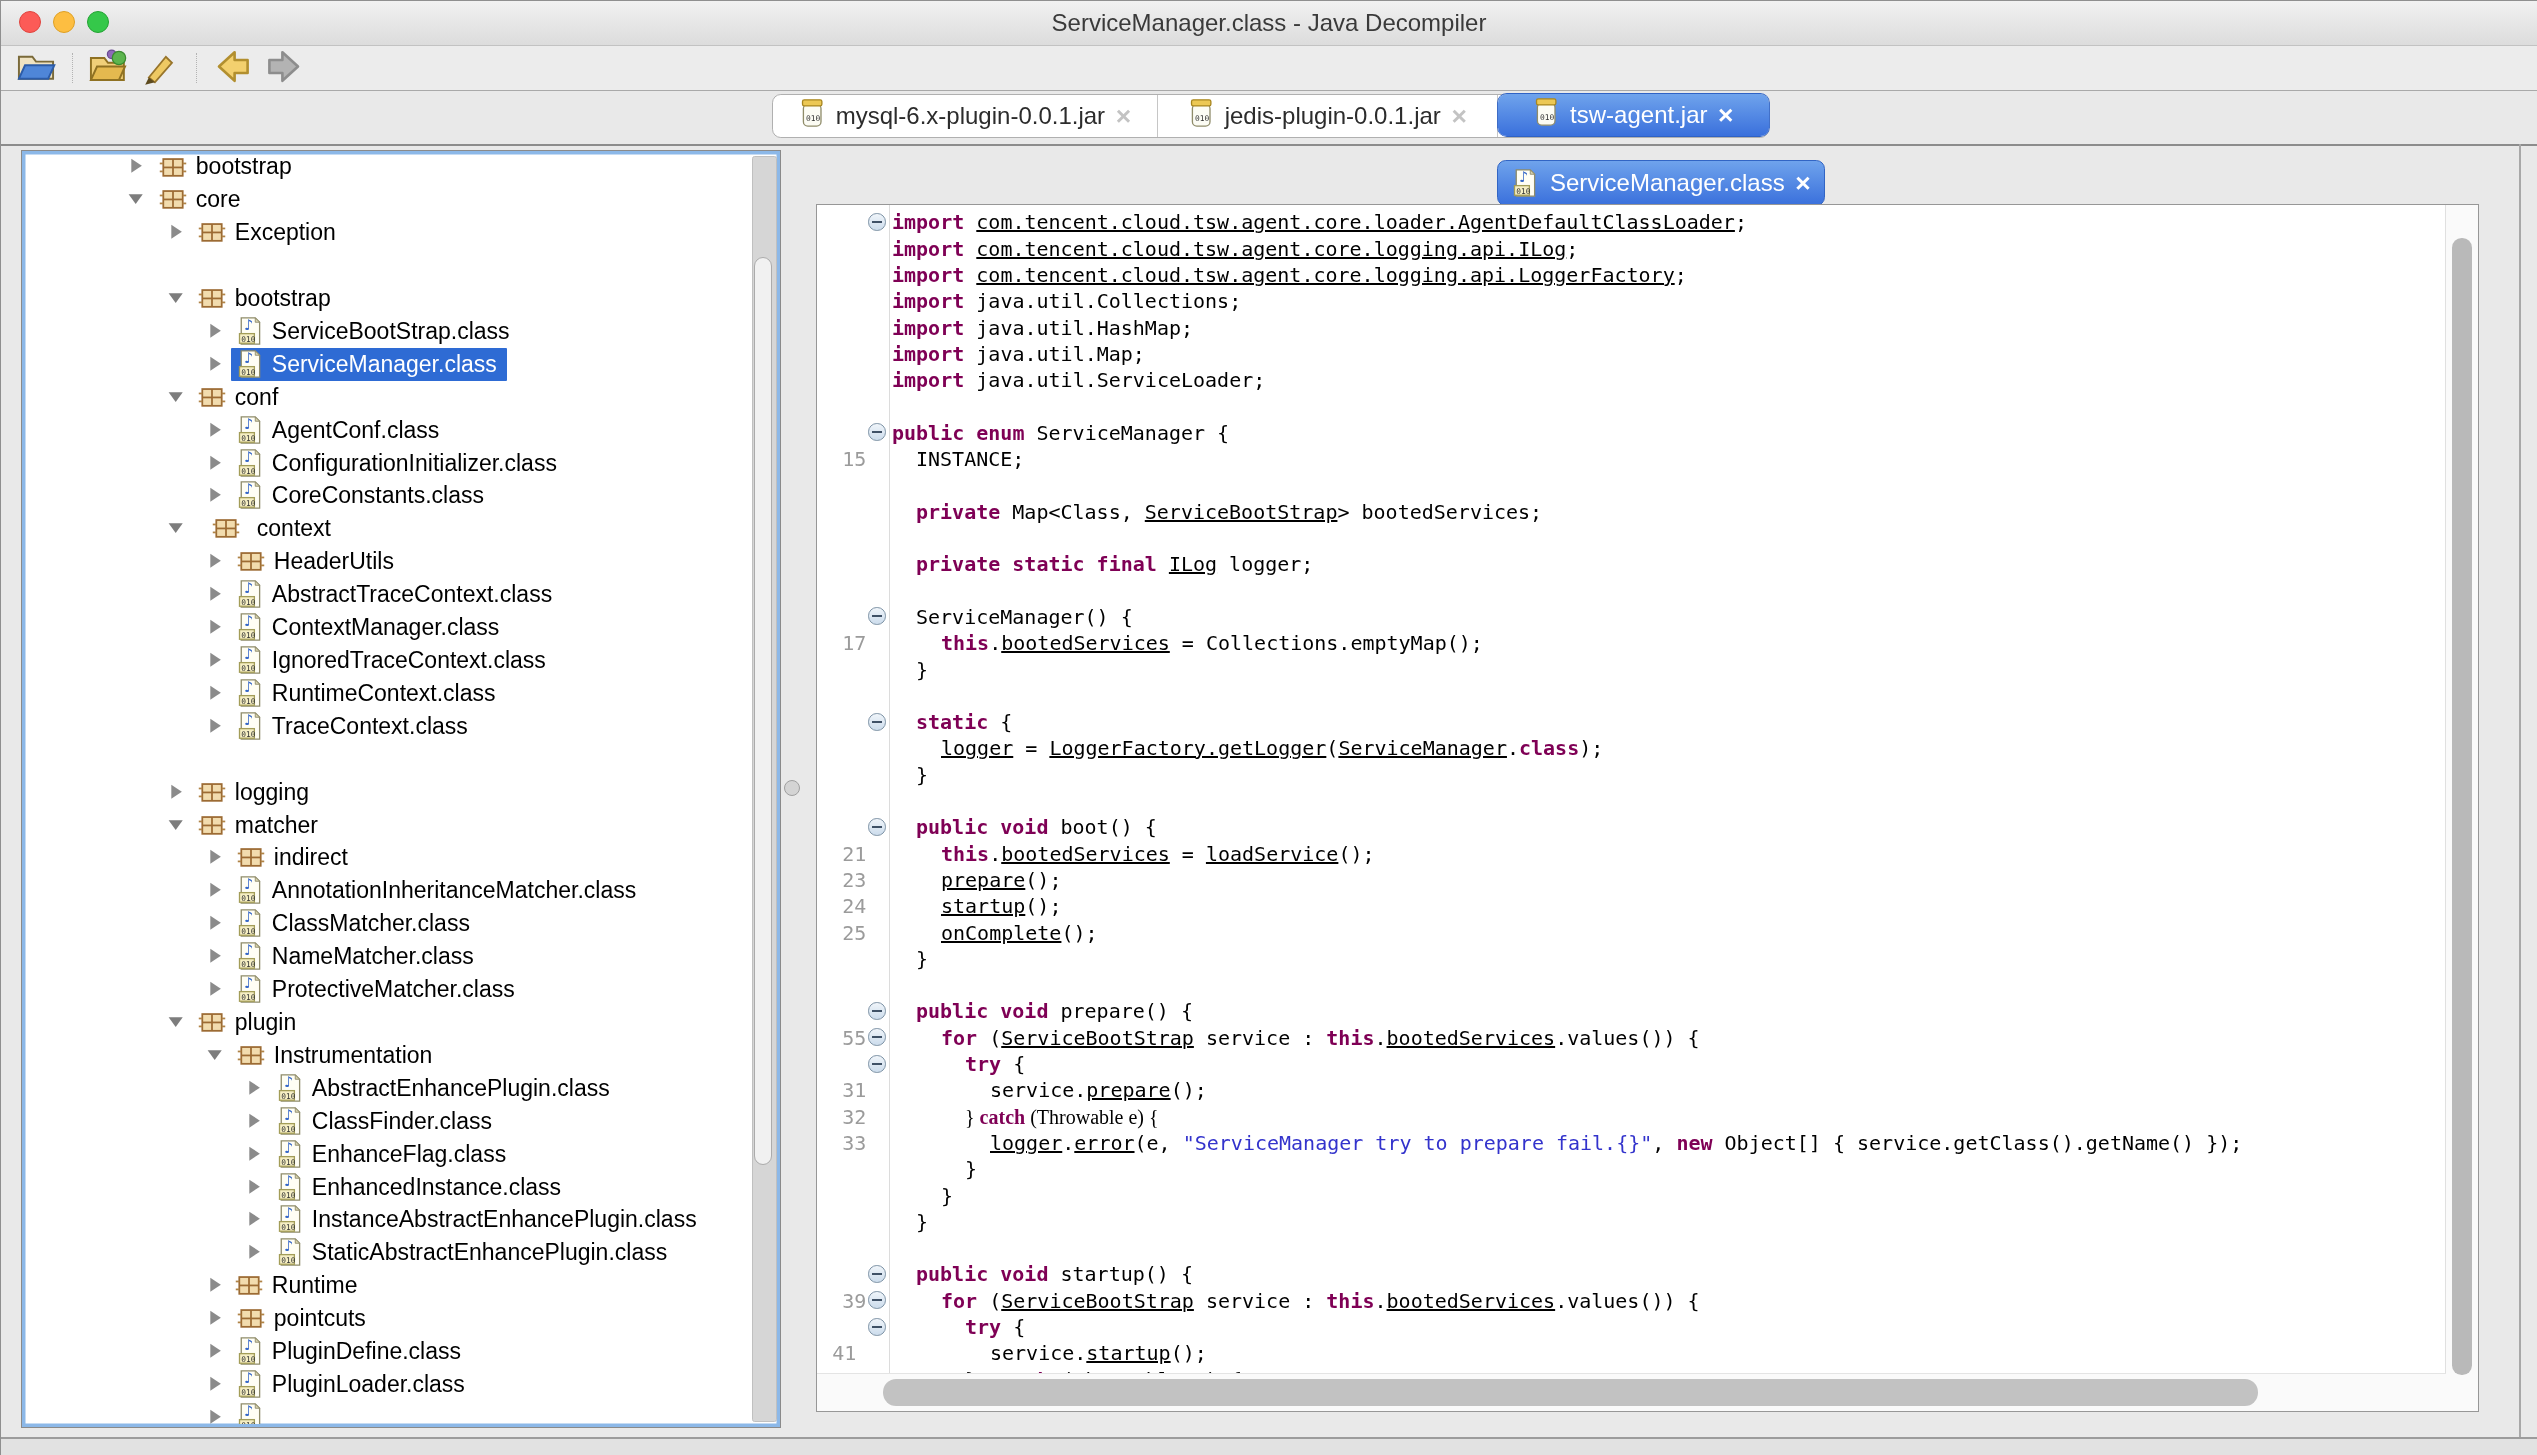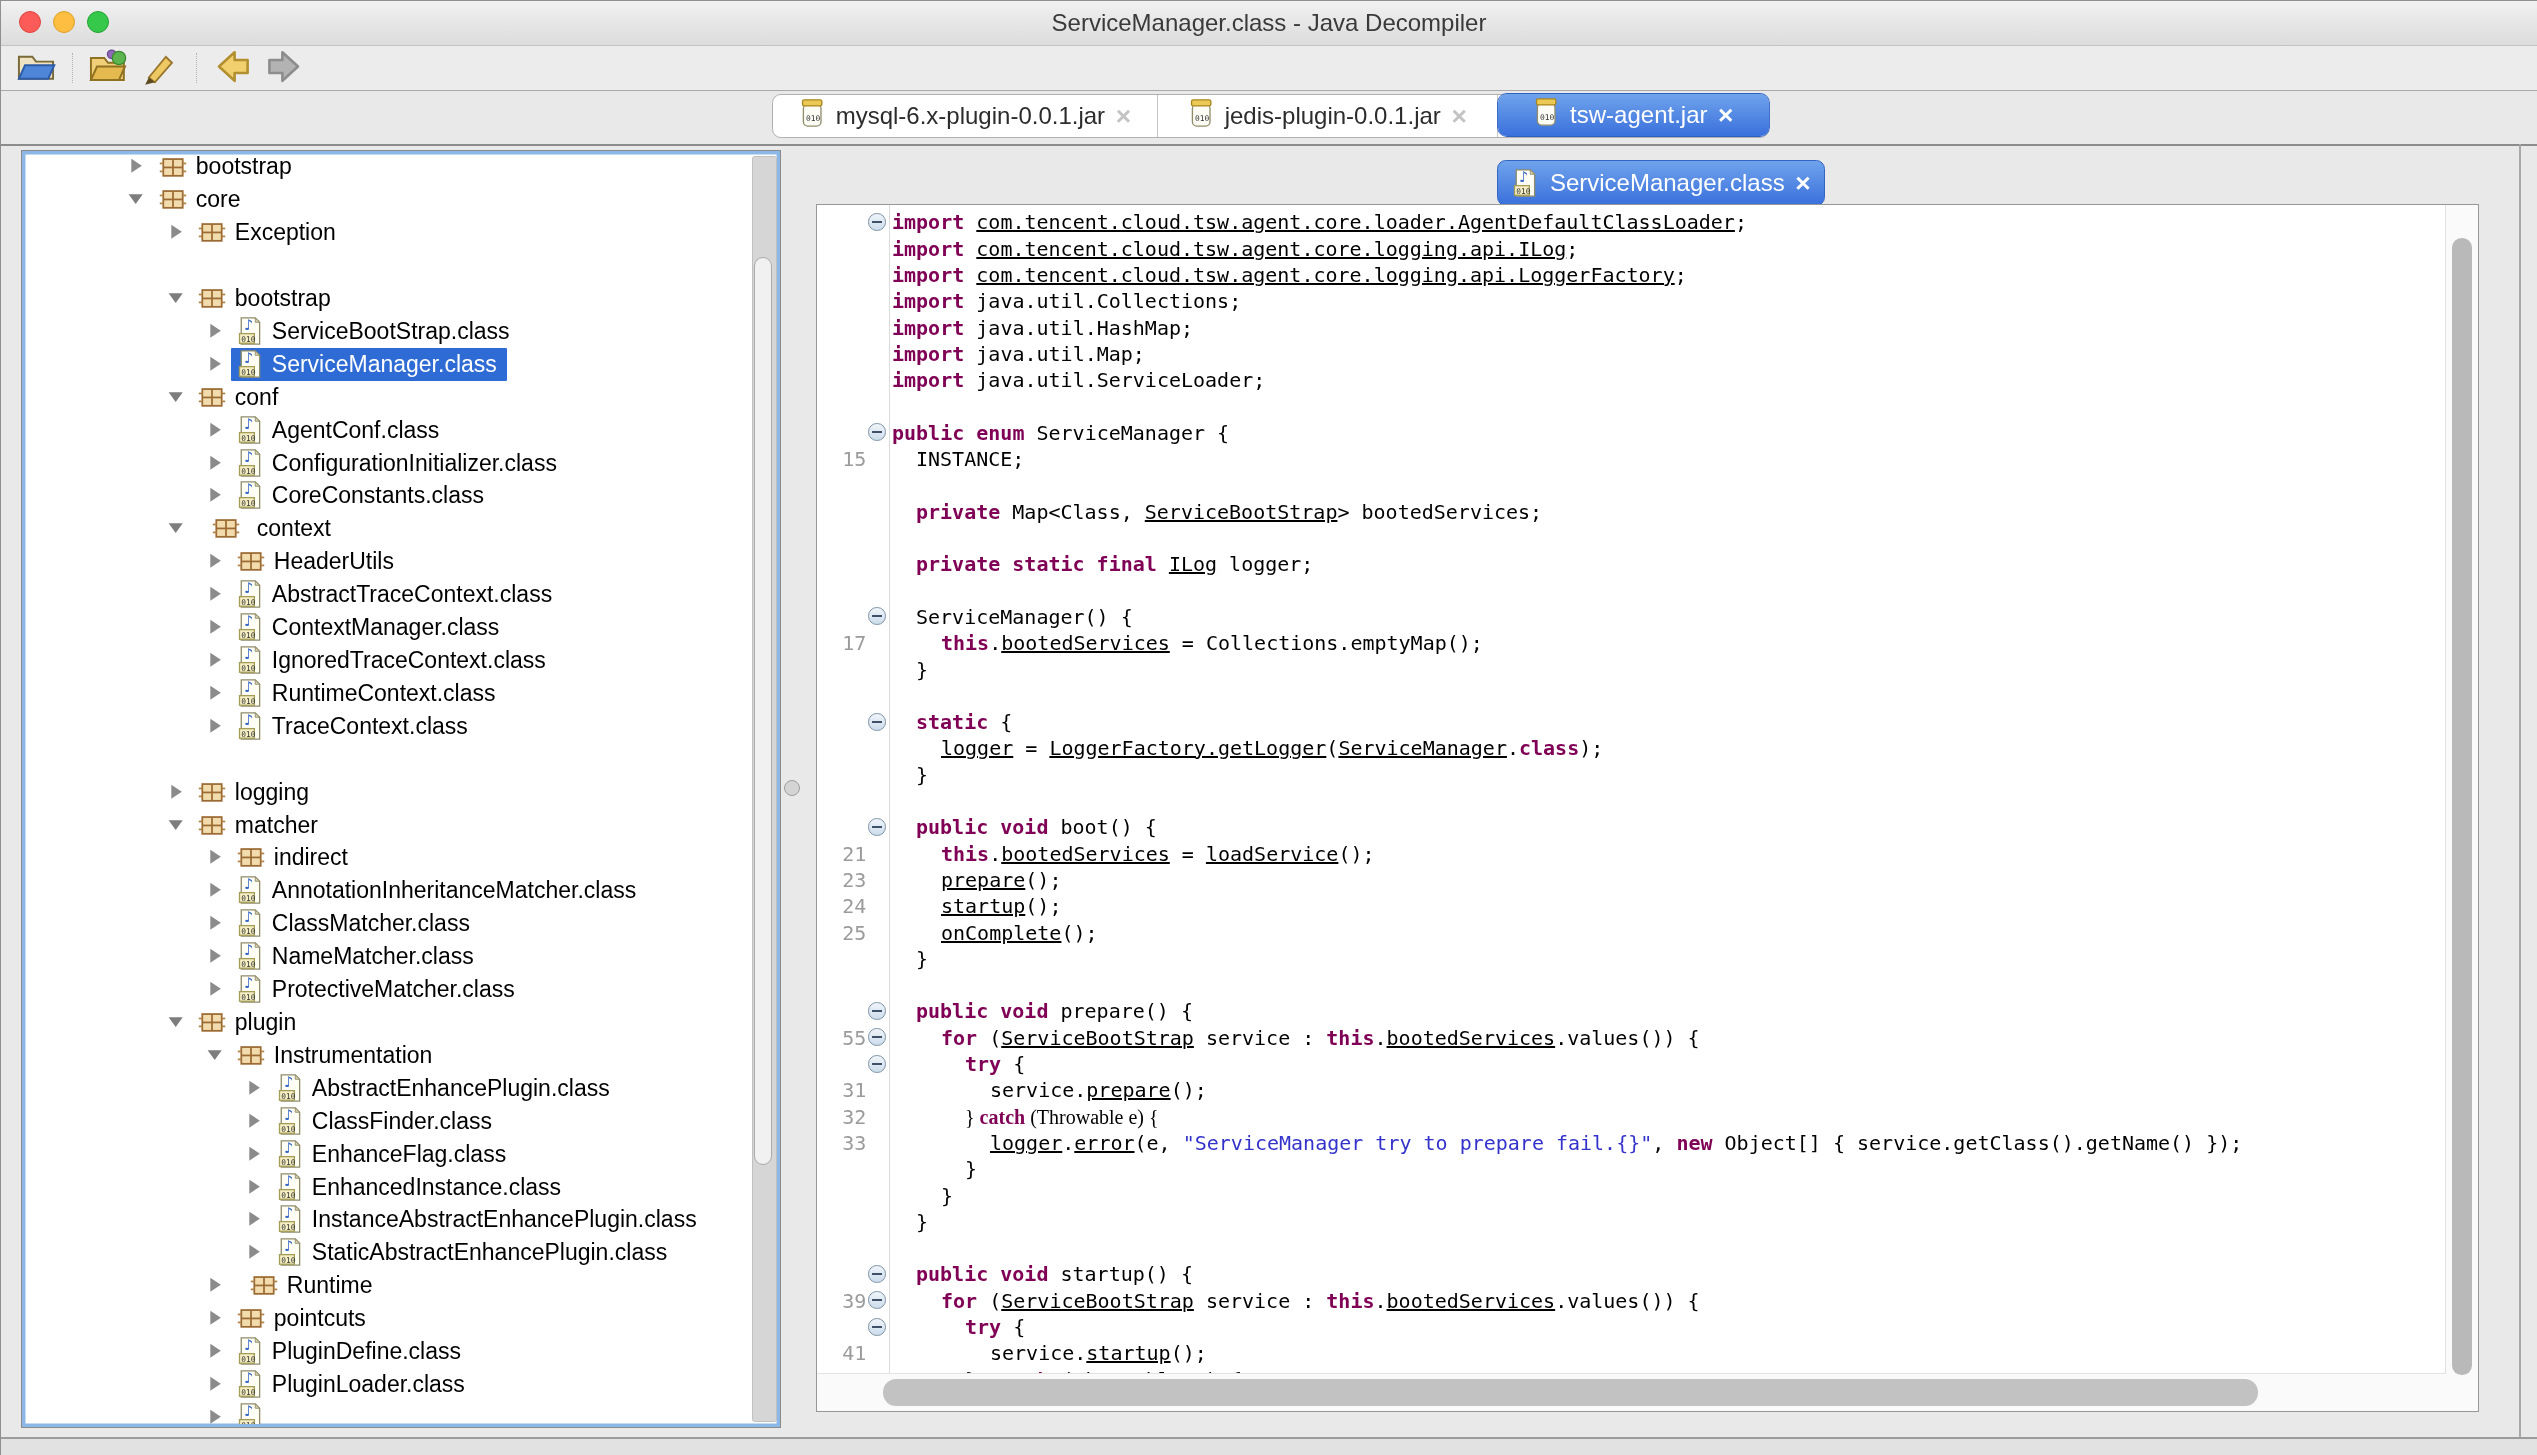--- a/index.html
+++ b/index.html
@@ -731,21 +731,21 @@
               <text x="6" y="30" font-size="9" font-family="DejaVu Sans Mono" fill="#333">010</text>
             </svg>
           </span>
           <span class="tlabel">StaticAbstractEnhancePlugin.class</span>
         </span>
       </div>
       <div class="trow" style="top: 1116px;">
         <span class="tarrow" style="left: 179px;"><svg width="19.4" height="19.4" viewBox="0 0 22 22">
             <polygon points="6,3 18,11 6,19" fill="#8b8b8b"></polygon>
           </svg></span>
-        <span class="titem" style="left: 218px; justify-content: center;">
+        <span class="titem" style="left: 203px; justify-content: center;">
           <span class="ticon">
             <svg width="30" height="30" viewBox="0 0 34 34">
               <rect x="6" y="8" width="22" height="19" fill="#f2dcae" stroke="#9c6b33" stroke-width="2"></rect>
               <line x1="17" y1="8" x2="17" y2="27" stroke="#9c6b33" stroke-width="2"></line>
               <line x1="6" y1="17.5" x2="28" y2="17.5" stroke="#9c6b33" stroke-width="2"></line>
               <line x1="2" y1="13" x2="6" y2="13" stroke="#b08447" stroke-width="2"></line>
               <line x1="28" y1="13" x2="32" y2="13" stroke="#b08447" stroke-width="2"></line>
               <line x1="2" y1="22" x2="6" y2="22" stroke="#b08447" stroke-width="2"></line>
               <line x1="28" y1="22" x2="32" y2="22" stroke="#b08447" stroke-width="2"></line>
             </svg>
@@ -918,21 +918,21 @@
       <div class="cline" style="top: 1056px; left: 99px;"><span class="tk-k">public void </span><span class="tk-p">startup() {</span></div>
       <span class="lnum" style="top: 1083px;">39</span>
       <span class="fold" style="top: 1086px;">
         <span class="fold-line"></span>
       </span>
       <div class="cline" style="top: 1083px; left: 124px;"><span class="tk-k">for </span><span class="tk-p">(</span><span class="tk-u">ServiceBootStrap</span><span class="tk-p"> service : </span><span class="tk-k">this</span><span class="tk-p">.</span><span class="tk-u">bootedServices</span><span class="tk-p">.values()) {</span></div>
       <span class="fold" style="top: 1113px;">
         <span class="fold-line"></span>
       </span>
       <div class="cline" style="top: 1109px; left: 148px;"><span class="tk-k">try</span><span class="tk-p"> {</span></div>
-      <span class="lnum" style="top: 1135px;">41</span>
+      <span class="lnum" style="top: 1135px; text-align: center;">41</span>
       <div class="cline" style="top: 1135px; left: 173px;"><span class="tk-p">service.</span><span class="tk-u">startup</span><span class="tk-p">();</span></div>
       <span class="lnum" style="top: 1162px;">42</span>
       <div class="cline" style="top: 1162px; left: 148px;"><span class="tk-p">} </span><span class="tk-k">catch </span><span class="tk-p">(Throwable e) {</span></div>
     </div>
   <div class="code-vsb">
     <div class="code-vthumb"></div>
   </div>
   <div class="code-hsb">
     <div class="code-hthumb"></div>
   </div>

